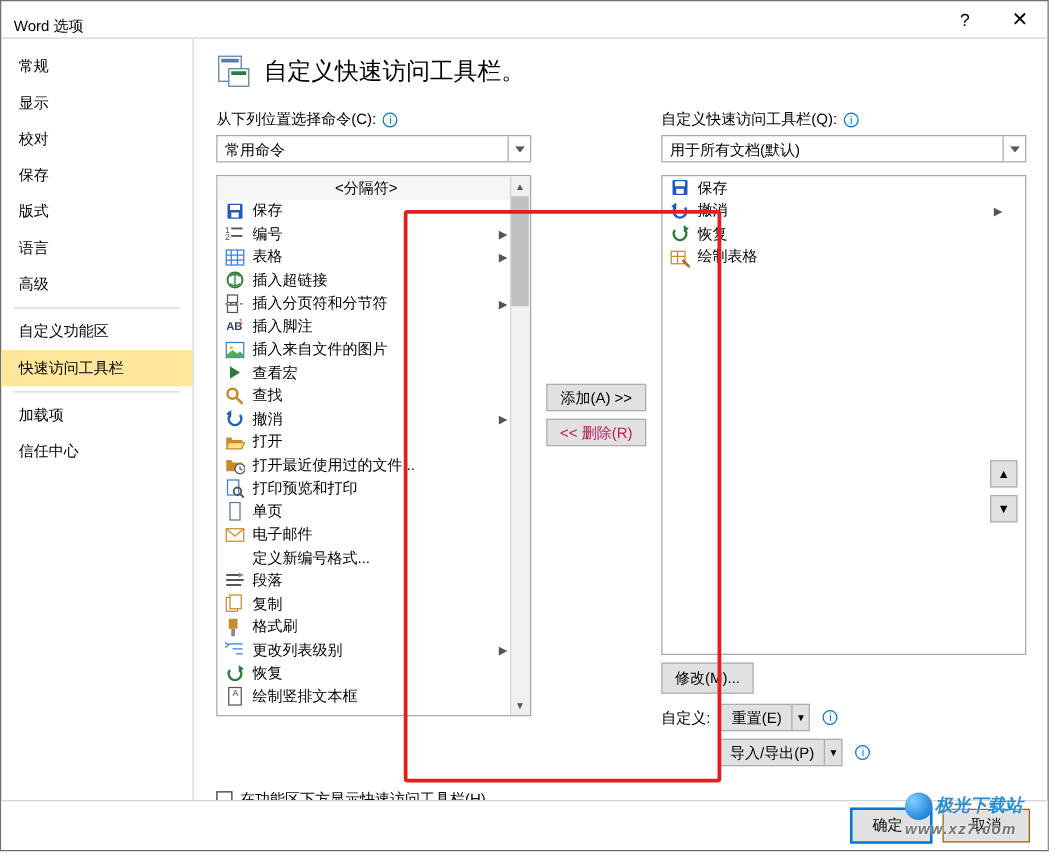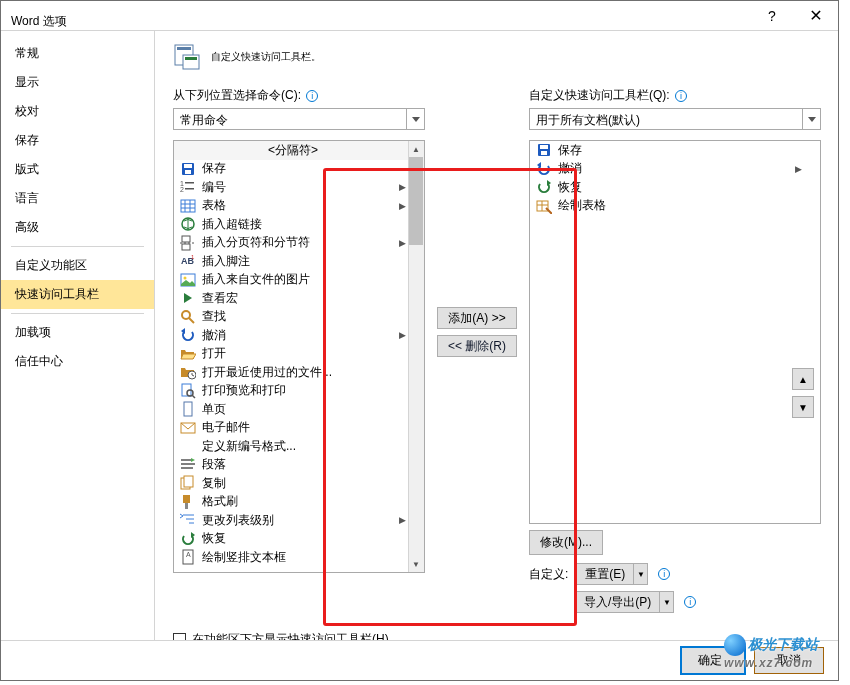--- a/index.html
+++ b/index.html
@@ -11,42 +11,42 @@
 .titlebar-btn { width: 44px; height: 29px; display: flex; align-items: center; justify-content: center; font-size: 14px; cursor: pointer; }
 .titlebar-btn.close { font-size: 16px; }
 .content { display: flex; height: calc(100% - 70px); }
 .sidebar { width: 153px; padding: 8px 0; }
 .sidebar-item { padding: 6px 14px; cursor: pointer; font-size: 12px; }
 .sidebar-item.sel { background: #ffe699; }
 .sidebar-sep { height: 1px; background: #d4d4d4; margin: 4px 10px; }
 .main { flex: 1; border-left: 1px solid #d4d4d4; padding: 12px 16px 4px 18px; position: relative; overflow: hidden; }
 .header-row { display: flex; align-items: center; margin-bottom: 16px; }
 .header-icon { width: 28px; height: 28px; margin-right: 10px; }
-.header-text { font-size: 10px; }
+.header-text { font-size: 19px; }
 .columns { display: flex; gap: 12px; }
 .col { display: flex; flex-direction: column; }
 .col-left { width: 252px; }
 .col-mid { width: 80px; padding-top: 220px; }
 .col-right { width: 292px; }
 .col-label { margin-bottom: 4px; }
 .info-icon { display: inline-block; width: 12px; height: 12px; border-radius: 50%; border: 1px solid #0078d4; color: #0078d4; font-size: 9px; text-align: center; line-height: 10px; vertical-align: middle; margin-left: 2px; }
 .dropdown { display: flex; border: 1px solid #a9a9a9; height: 22px; margin-bottom: 10px; }
 .dropdown-text { flex: 1; padding: 3px 6px; white-space: nowrap; overflow: hidden; }
 .dropdown-arrow { width: 18px; border-left: 1px solid #a9a9a9; display: flex; align-items: center; justify-content: center; }
 .listbox { border: 1px solid #a9a9a9; height: 433px; overflow: hidden; position: relative; }
 .listbox .scrollbar { position: absolute; right: 0; top: 0; bottom: 0; width: 16px; background: #f0f0f0; border-left: 1px solid #d4d4d4; }
 .listbox .scrollthumb { position: absolute; right: 1px; top: 1px; width: 14px; height: 88px; background: #c0c0c0; }
 .listbox .sb-arrow { position: absolute; right: 0; width: 16px; height: 16px; display: flex; align-items: center; justify-content: center; font-size: 8px; color: #555; }
 .list-row { display: flex; align-items: center; height: 18.5px; padding-left: 6px; padding-right: 18px; gap: 6px; font-size: 12px; }
 .list-row.header-sep { justify-content: center; background: #f5f5f5; }
 .list-icon { width: 16px; height: 16px; flex-shrink: 0; display: flex; align-items: center; justify-content: flex-start; font-size: 12px; }
 .submenu-arrow { margin-left: auto; color: #555; font-size: 9px; }
 .red-box { position: absolute; border: 3px solid #e91c1c; border-radius: 3px; top: 137px; left: 168px; width: 254px; height: 458px; pointer-events: none; z-index: 10; }
 .mid-btn { border: 1px solid #adadad; background: #e1e1e1; height: 22px; margin-bottom: 6px; font-size: 12px; cursor: pointer; display: flex; align-items: center; justify-content: center; }
-.mid-btn.disabled { color: #0f172a; }
+.mid-btn.disabled { color: #be185d; }
 .right-listbox { border: 1px solid #a9a9a9; height: 384px; position: relative; }
 .move-btns { position: absolute; right: 24px; top: 337px; display: flex; flex-direction: column; gap: 6px; }
 .move-btn { width: 22px; height: 22px; border: 1px solid #adadad; background: #e1e1e1; display: flex; align-items: center; justify-content: center; font-size: 10px; }
 .below-right { margin-top: 6px; }
 .modify-btn { border: 1px solid #adadad; background: #e1e1e1; padding: 3px 10px; margin-bottom: 8px; display: inline-block; }
 .custom-row { display: flex; align-items: center; gap: 8px; margin-bottom: 6px; }
 .drop-btn { border: 1px solid #adadad; background: #e1e1e1; display: inline-flex; align-items: center; height: 22px; }
 .drop-btn-text { padding: 0 8px; }
 .drop-btn-arrow { width: 14px; border-left: 1px solid #adadad; height: 100%; display: flex; align-items: center; justify-content: center; font-size: 8px; }
 .checkbox-row { display: flex; align-items: center; gap: 6px; margin-top: 12px; }

